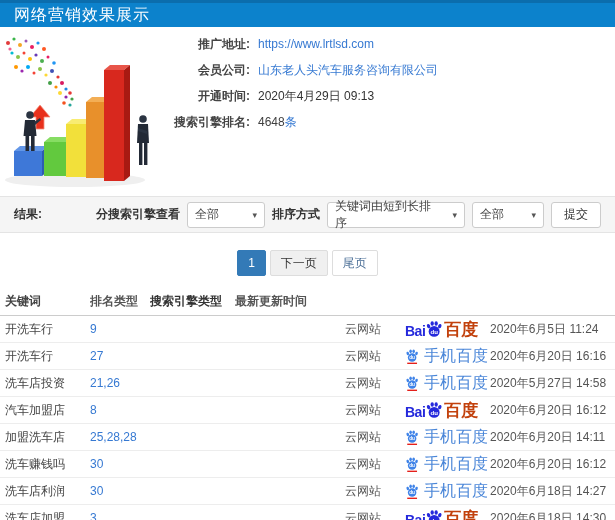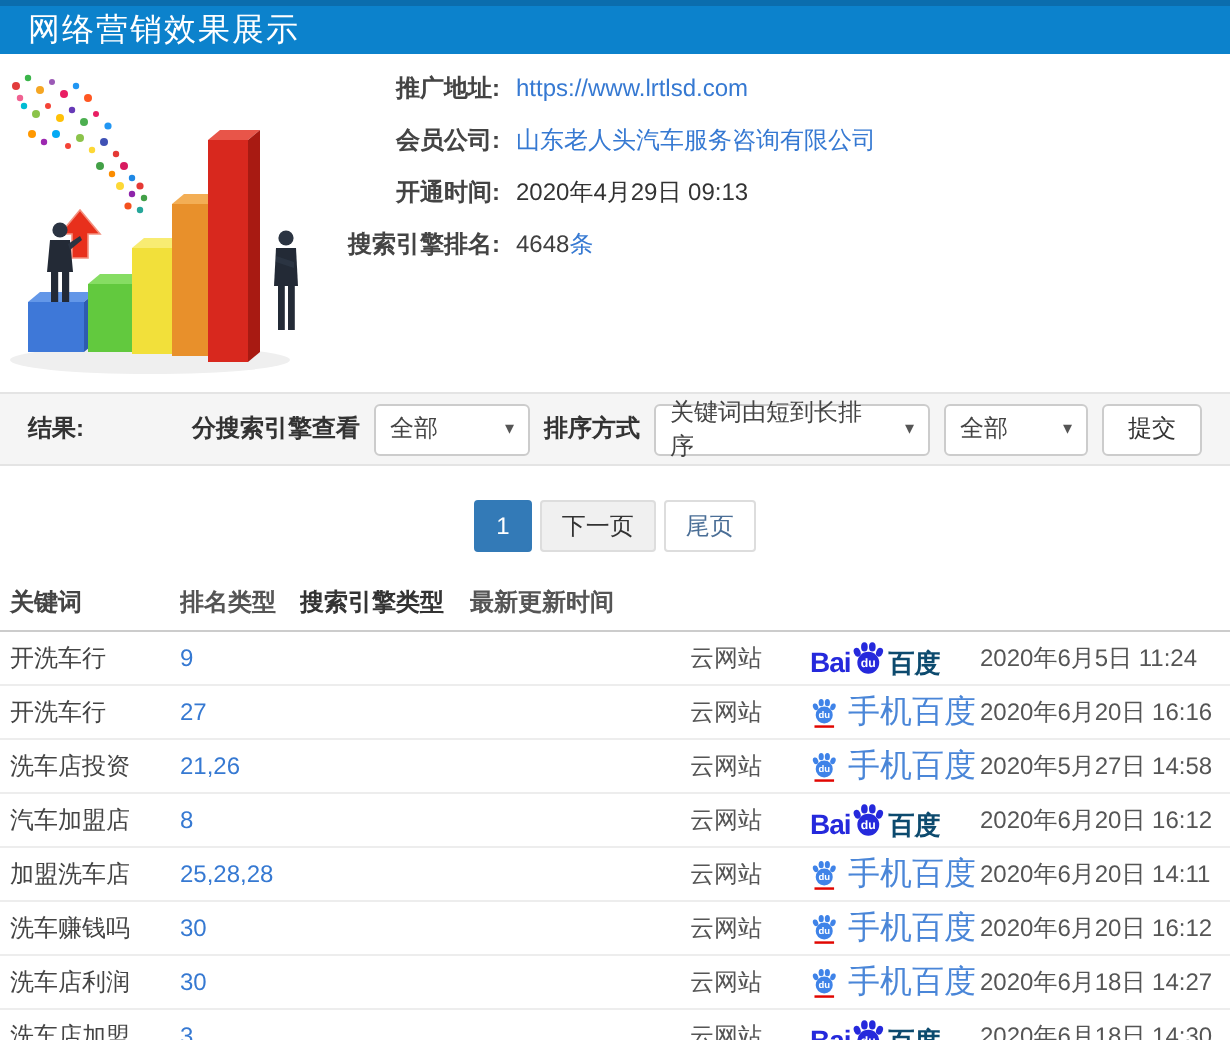--- a/index.html
+++ b/index.html
@@ -59,21 +59,21 @@
   .c{box-sizing:border-box;overflow:hidden;white-space:nowrap;}
   .c1{width:90px;padding-left:5px;color:#444;}
   .c2{width:255px;}
   .c3{width:60px;color:#555;}
   .c4{width:85px;display:flex;align-items:center;}
   .c5{width:125px;color:#555;}
   .rank{color:#3679d2;}
   
   .bd-logo{display:inline-flex;align-items:flex-end;line-height:1;}
   .bd-bai{color:#2529dc;font-weight:bold;font-size:14px;letter-spacing:-0.5px;}
-  .bd-cn{color:#0c4a6e;font-weight:bold;font-size:13px;margin-left:1px;}
+  .bd-cn{color:#c2410c;font-weight:bold;font-size:17px;margin-left:1px;}
   .mb-logo{display:inline-flex;align-items:center;}
   .mb-text{color:#4a86d8;font-size:16px;margin-left:5px;}
 </style>
 </head>
 <body>
 
 <div class="topbar">
   <span class="title">网络营销效果展示</span>
 </div>
 

